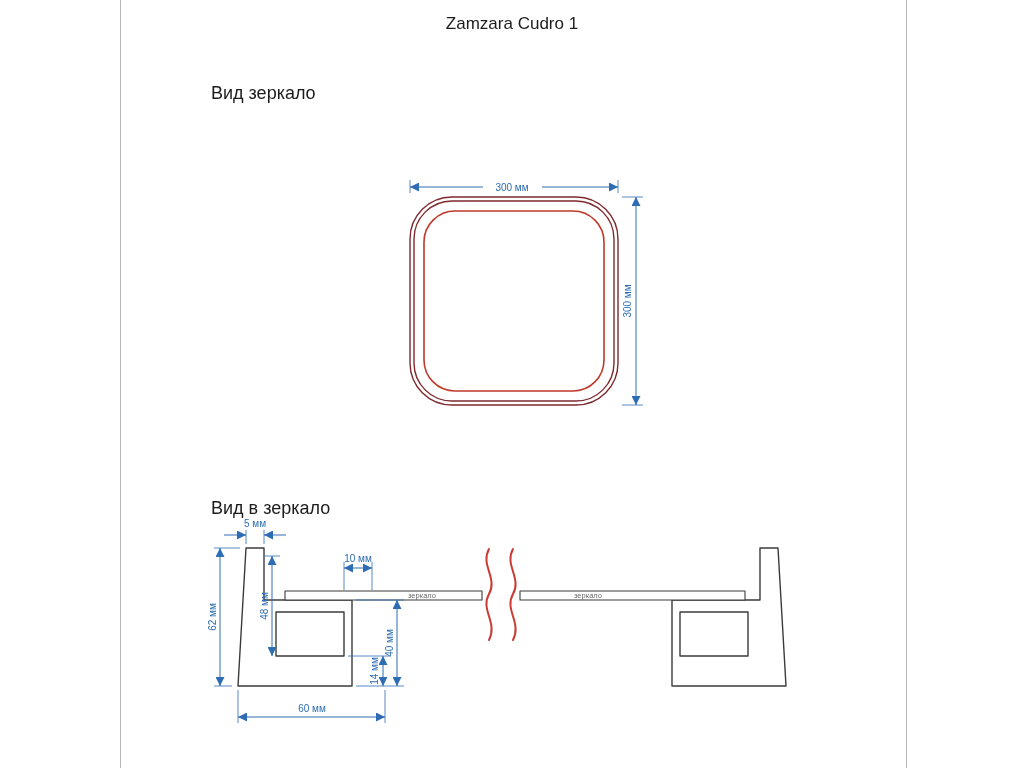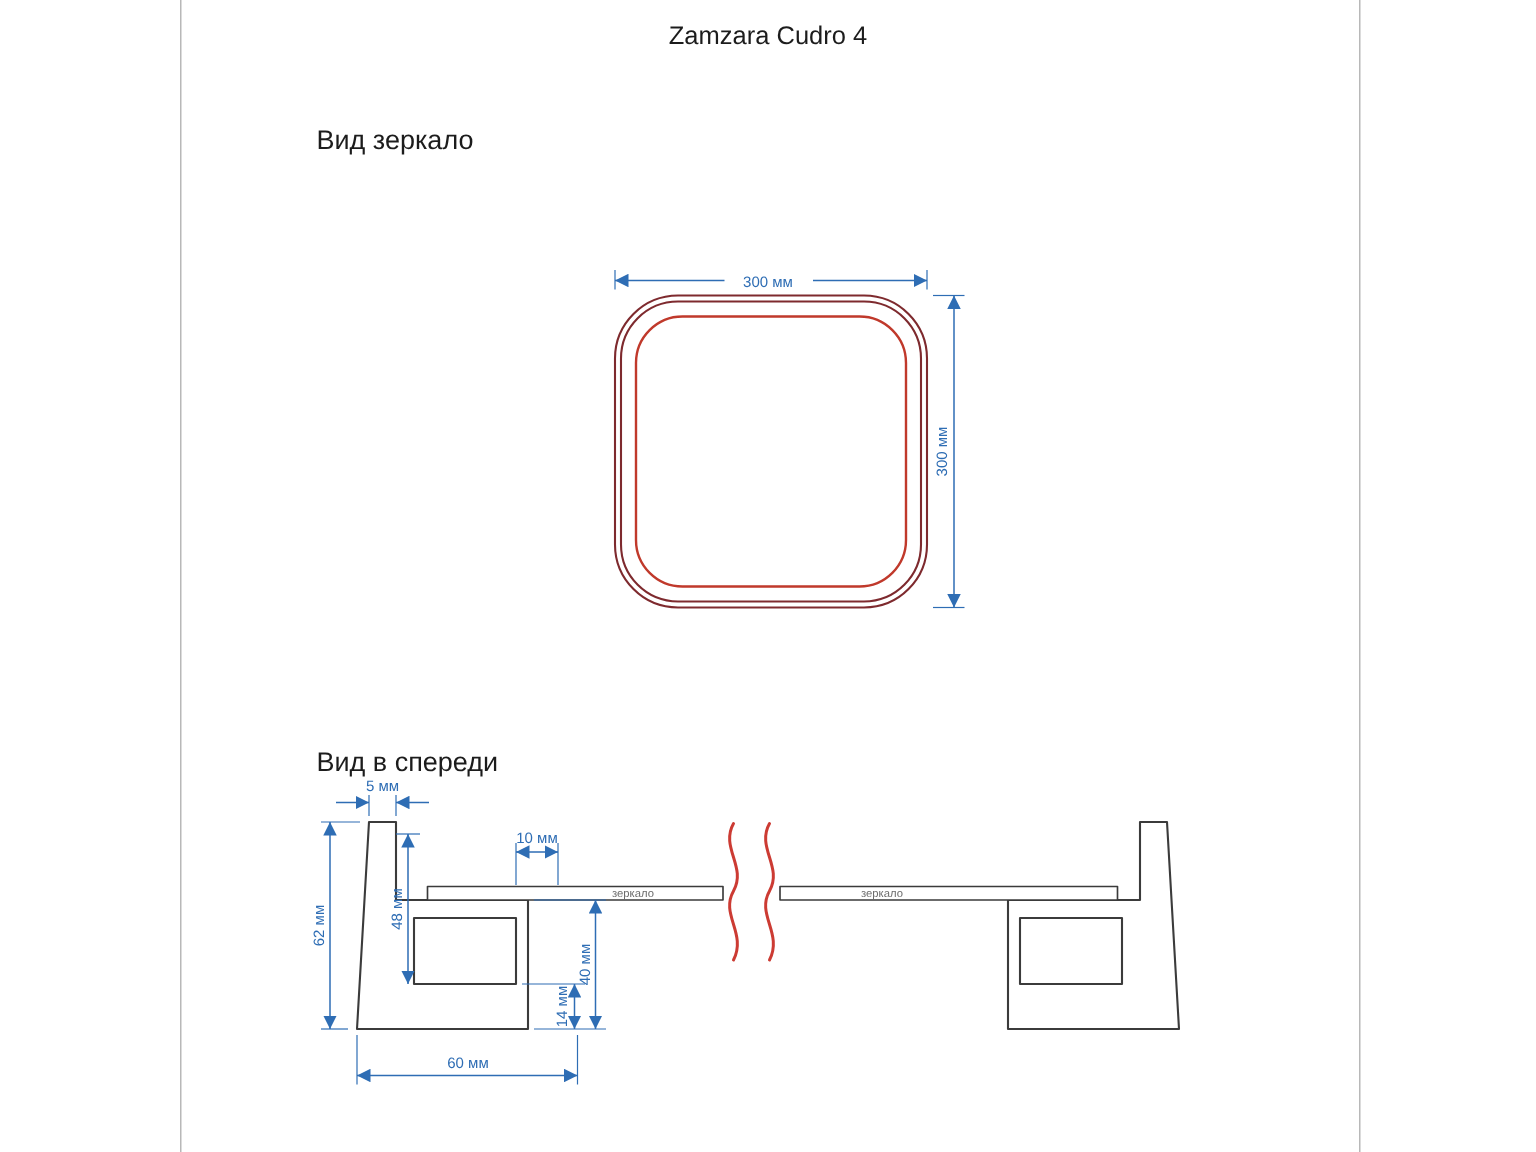--- a/index.html
+++ b/index.html
@@ -14,23 +14,23 @@
   #section-label{left:211px;top:498px;font-size:18px;}
   .dim-text{font-family:"Liberation Sans", sans-serif;font-size:10px;}
   .mirror-text{font-family:"Liberation Sans", sans-serif;font-size:7.5px;}
   svg line, svg path, svg rect{vector-effect:none;}
 </style>
 </head>
 <body>
 
 <div id="stage">
 
-  <div id="doc-title" class="heading">Zamzara Cudro 4</div>
+  <div id="doc-title" class="heading">Zamzara Cudro 1</div>
   <div id="front-label" class="heading">Вид зеркало</div>
-  <div id="section-label" class="heading">Вид в спереди</div>
+  <div id="section-label" class="heading">Вид в зеркало</div>
 
   <svg id="drawing" width="1024" height="768" viewBox="0 0 1024 768">
 
     <defs>
       <marker id="arr" markerUnits="userSpaceOnUse" markerWidth="9" markerHeight="9" refX="9" refY="4.5" orient="auto-start-reverse">
         <path d="M0,0 L9,4.5 L0,9 Z" stroke="none" fill="#2e6db4"></path>
       </marker>
     </defs>
 
     <g stroke-width="1" fill="none" stroke="#b8b8b8">

